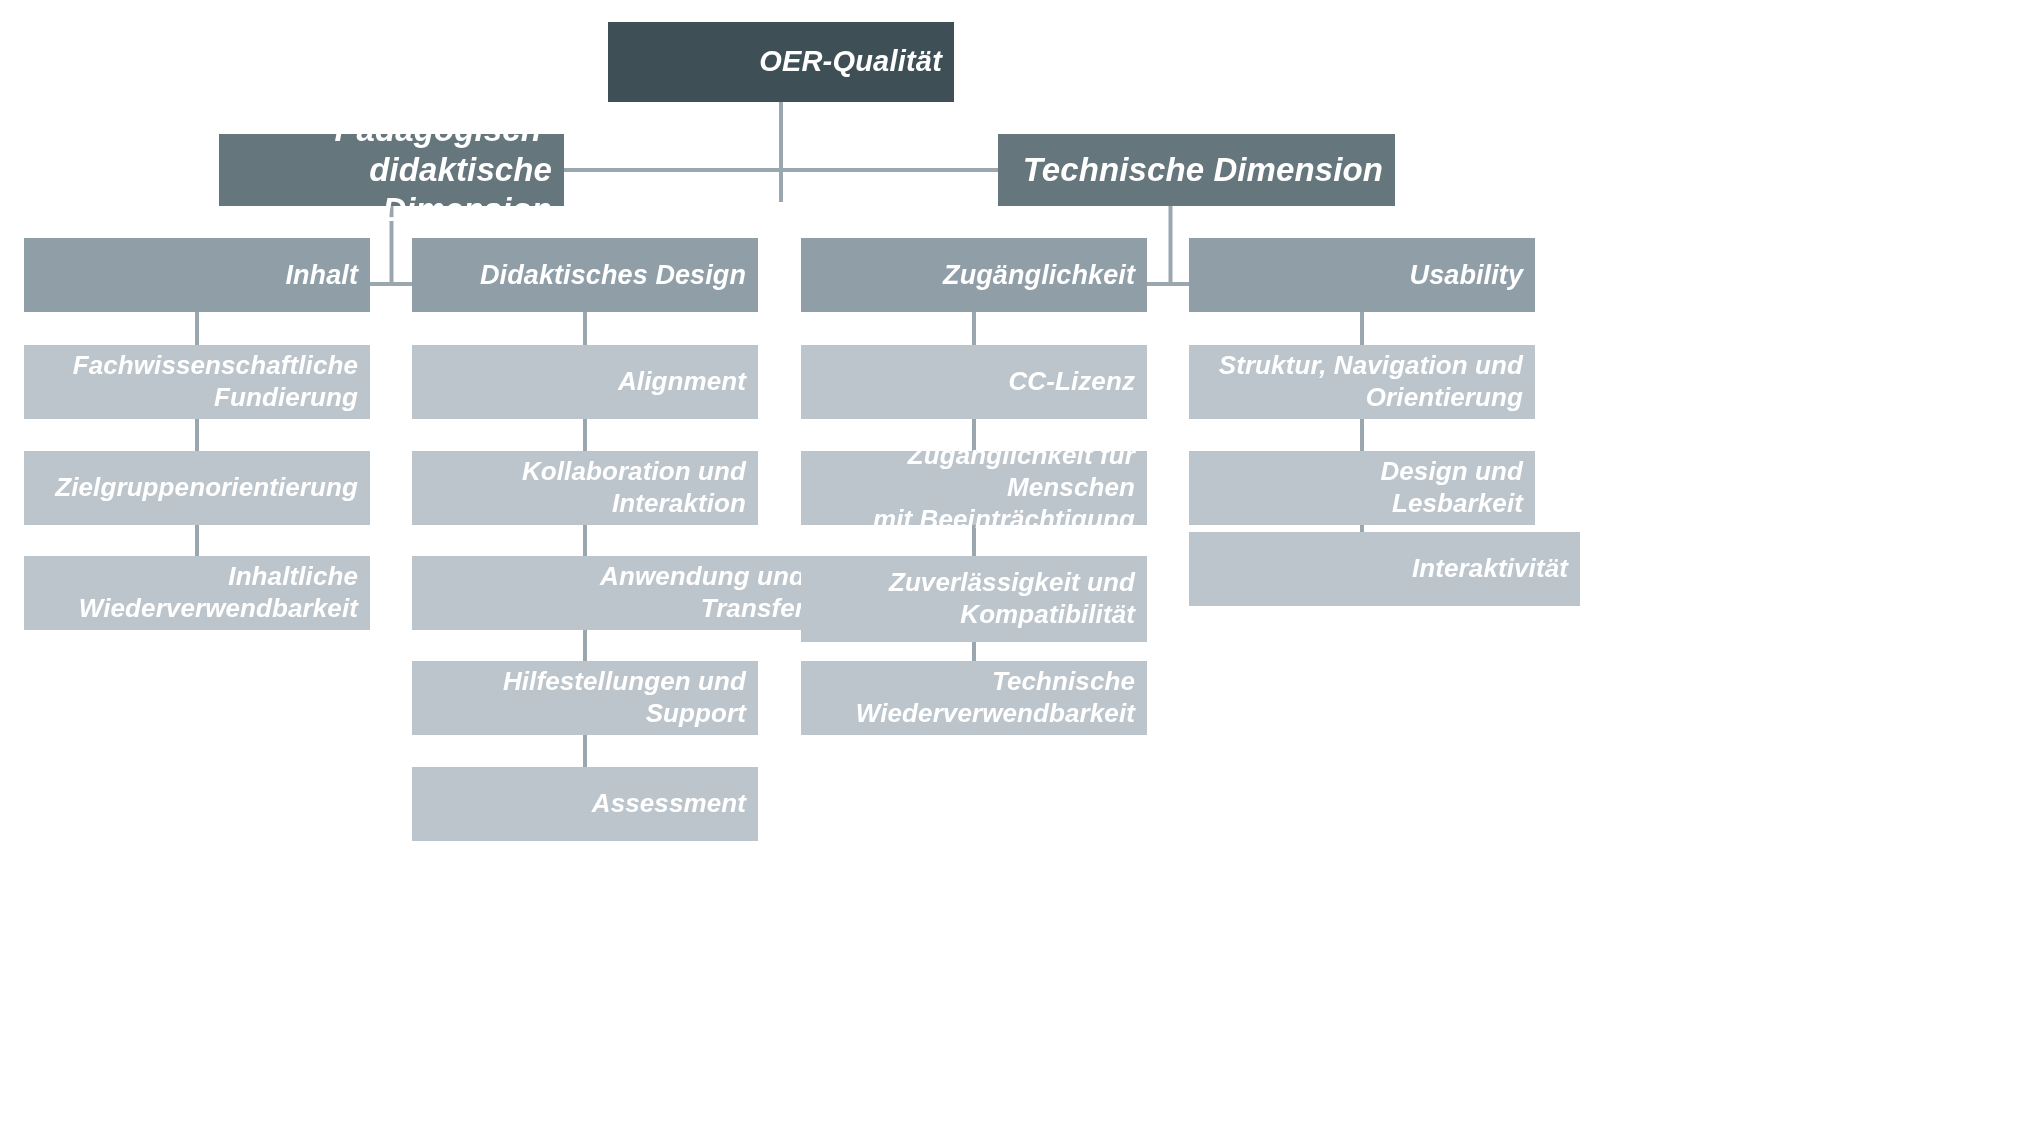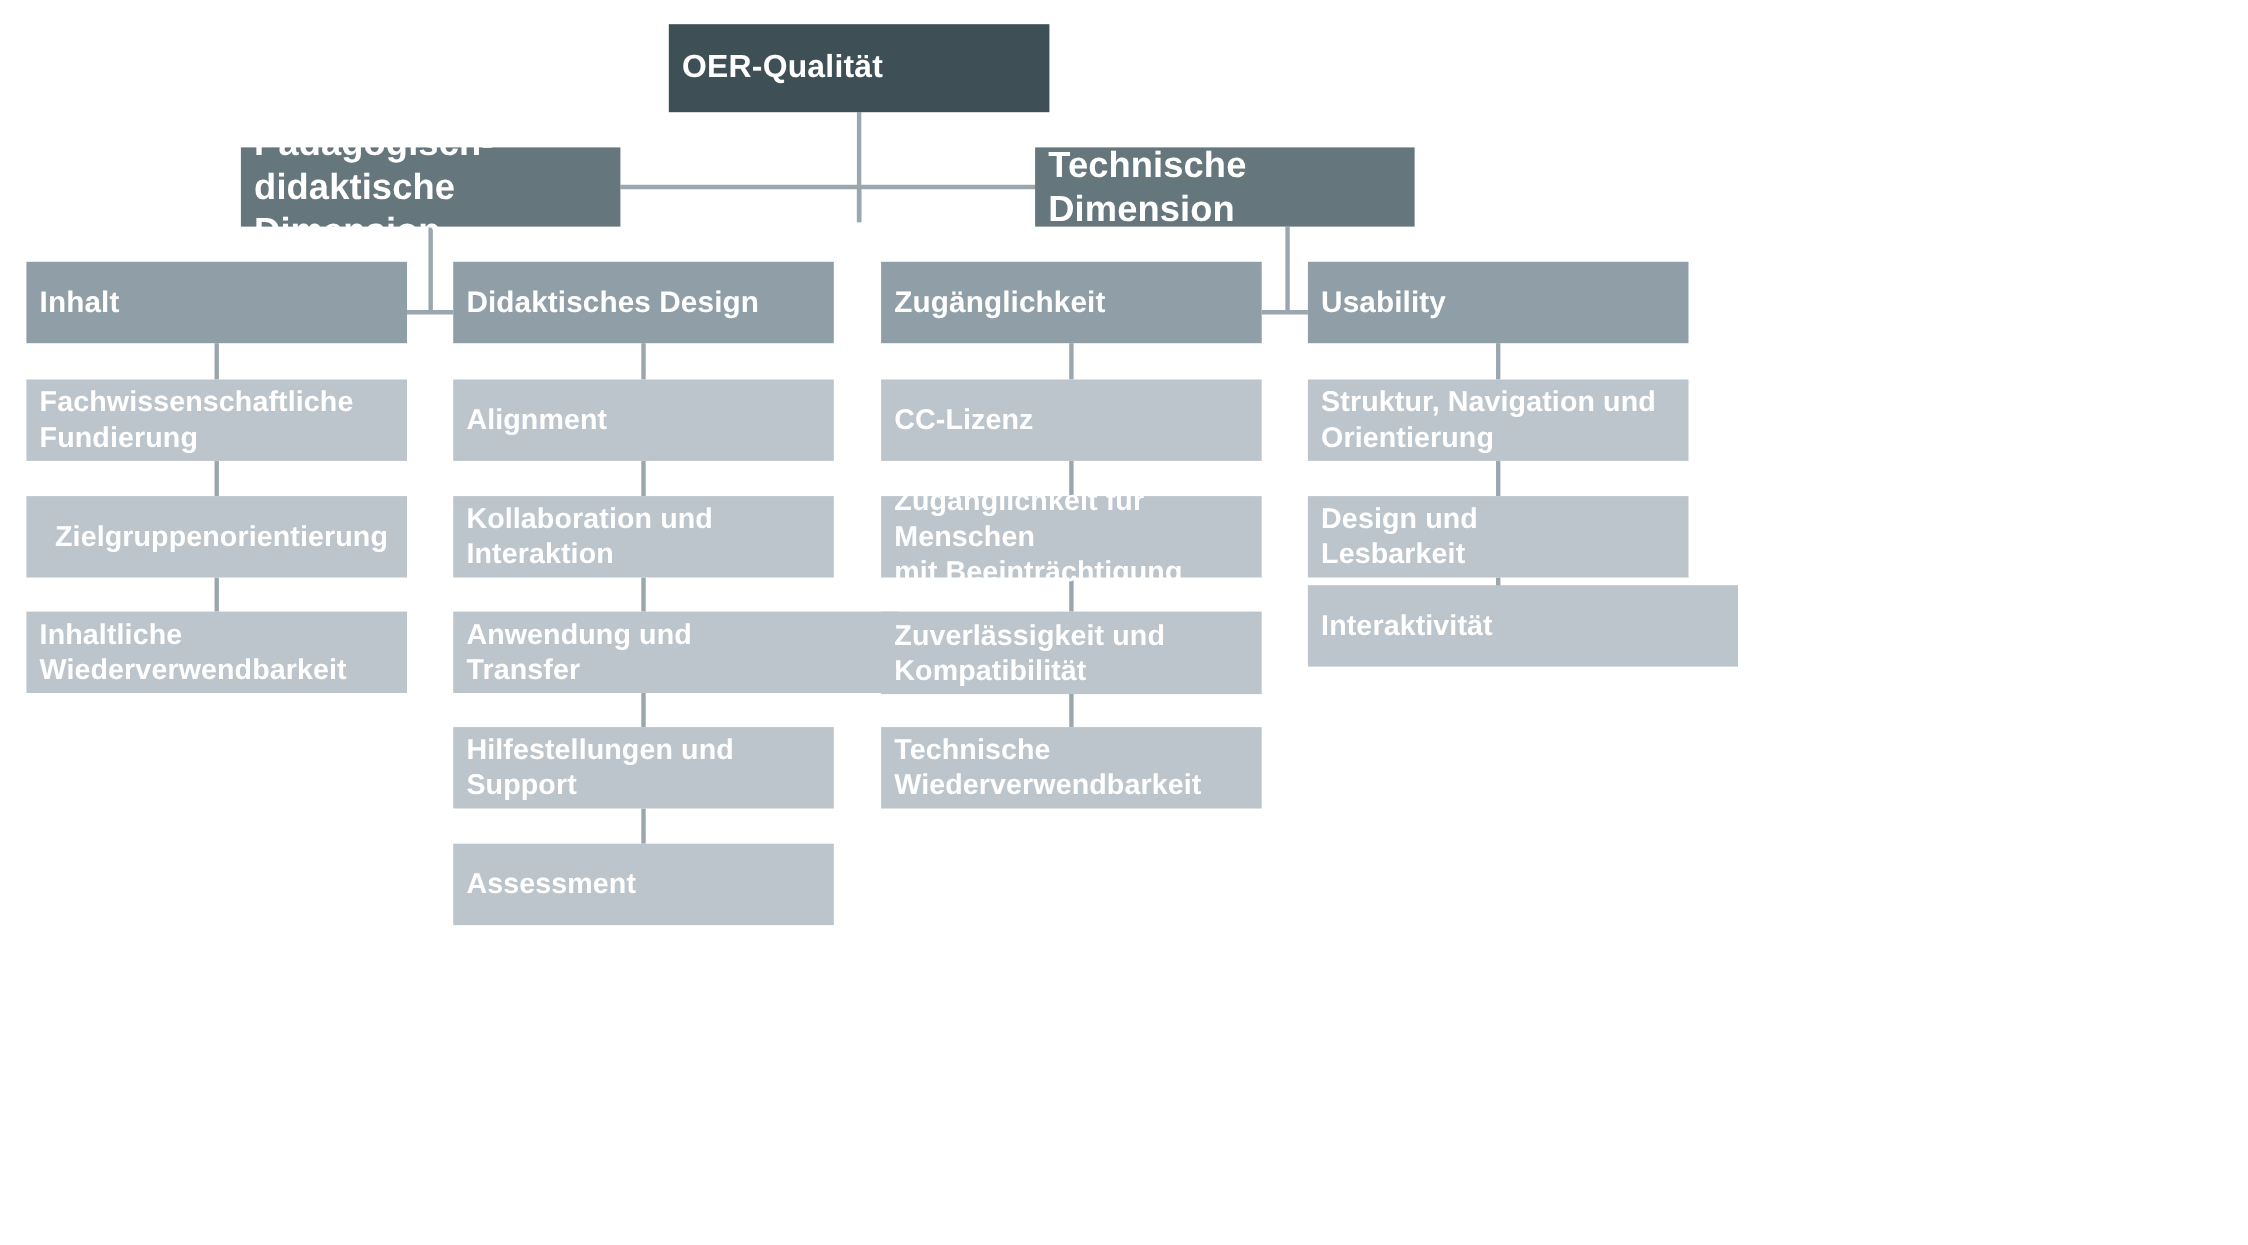--- a/index.html
+++ b/index.html
@@ -18,27 +18,28 @@
     position:absolute;
     left:0; top:0;
     width:2044px; height:1132px;
     pointer-events:none;
   }
   .node{
     position:absolute;
     display:flex;
     align-items:center;
     justify-content:center;
-    text-align:left;
+    text-align:right;
     color:#ffffff;
     font-weight:bold;
     line-height:1.22;
     box-sizing:border-box;
     padding:4px 12px;
     z-index:2;
+    font-style:italic;
   }
   .lvl-root{ background:#3e4f55; font-size:29px; letter-spacing:.2px; }
   .lvl-dim { background:#65767d; font-size:33px; letter-spacing:.1px; }
   .lvl-cat { background:#909fa7; font-size:27px; letter-spacing:.1px; }
   .lvl-leaf{ background:#bdc5cc; font-size:26px; letter-spacing:.1px; }
   .node span{ display:block; width:100%; white-space:pre-line; }
 </style>
 </head>
 <body>
 
@@ -68,21 +69,21 @@
       <line x1="1362" y1="525" x2="1362" y2="556" stroke="#9aa7ae" stroke-width="4"></line>
     </svg>
   <div id="nodes">
       <div class="node lvl-root" style="left: 608px; top: 22px; width: 346px; height: 80px;">
         <span>OER-Qualität</span>
       </div>
       <div class="node lvl-dim" style="left: 219px; top: 134px; width: 345px; height: 72px;">
         <span>Pädagogisch-didaktische
 Dimension</span>
       </div>
-      <div class="node lvl-dim" style="left: 941px; top: 134px; width: 345px; height: 72px;">
+      <div class="node lvl-dim" style="left: 998px; top: 134px; width: 397px; height: 72px;">
         <span>Technische Dimension</span>
       </div>
       <div class="node lvl-cat" style="left: 24px; top: 238px; width: 346px; height: 74px;">
         <span>Inhalt</span>
       </div>
       <div class="node lvl-cat" style="left: 412px; top: 238px; width: 346px; height: 74px;">
         <span>Didaktisches Design</span>
       </div>
       <div class="node lvl-cat" style="left: 801px; top: 238px; width: 346px; height: 74px;">
         <span>Zugänglichkeit</span>
@@ -119,21 +120,21 @@
       <div class="node lvl-leaf" style="left: 412px; top: 767px; width: 346px; height: 74px;">
         <span>Assessment</span>
       </div>
       <div class="node lvl-leaf" style="left: 801px; top: 345px; width: 346px; height: 74px;">
         <span>CC-Lizenz</span>
       </div>
       <div class="node lvl-leaf" style="left: 801px; top: 451px; width: 346px; height: 74px;">
         <span>Zugänglichkeit für Menschen
 mit Beeinträchtigung</span>
       </div>
-      <div class="node lvl-leaf" style="left: 801px; top: 556px; width: 346px; height: 75px;">
+      <div class="node lvl-leaf" style="left: 801px; top: 556px; width: 346px; height: 86px;">
         <span>Zuverlässigkeit und
 Kompatibilität</span>
       </div>
       <div class="node lvl-leaf" style="left: 801px; top: 661px; width: 346px; height: 74px;">
         <span>Technische
 Wiederverwendbarkeit</span>
       </div>
       <div class="node lvl-leaf" style="left: 1189px; top: 345px; width: 346px; height: 74px;">
         <span>Struktur, Navigation und
 Orientierung</span>

